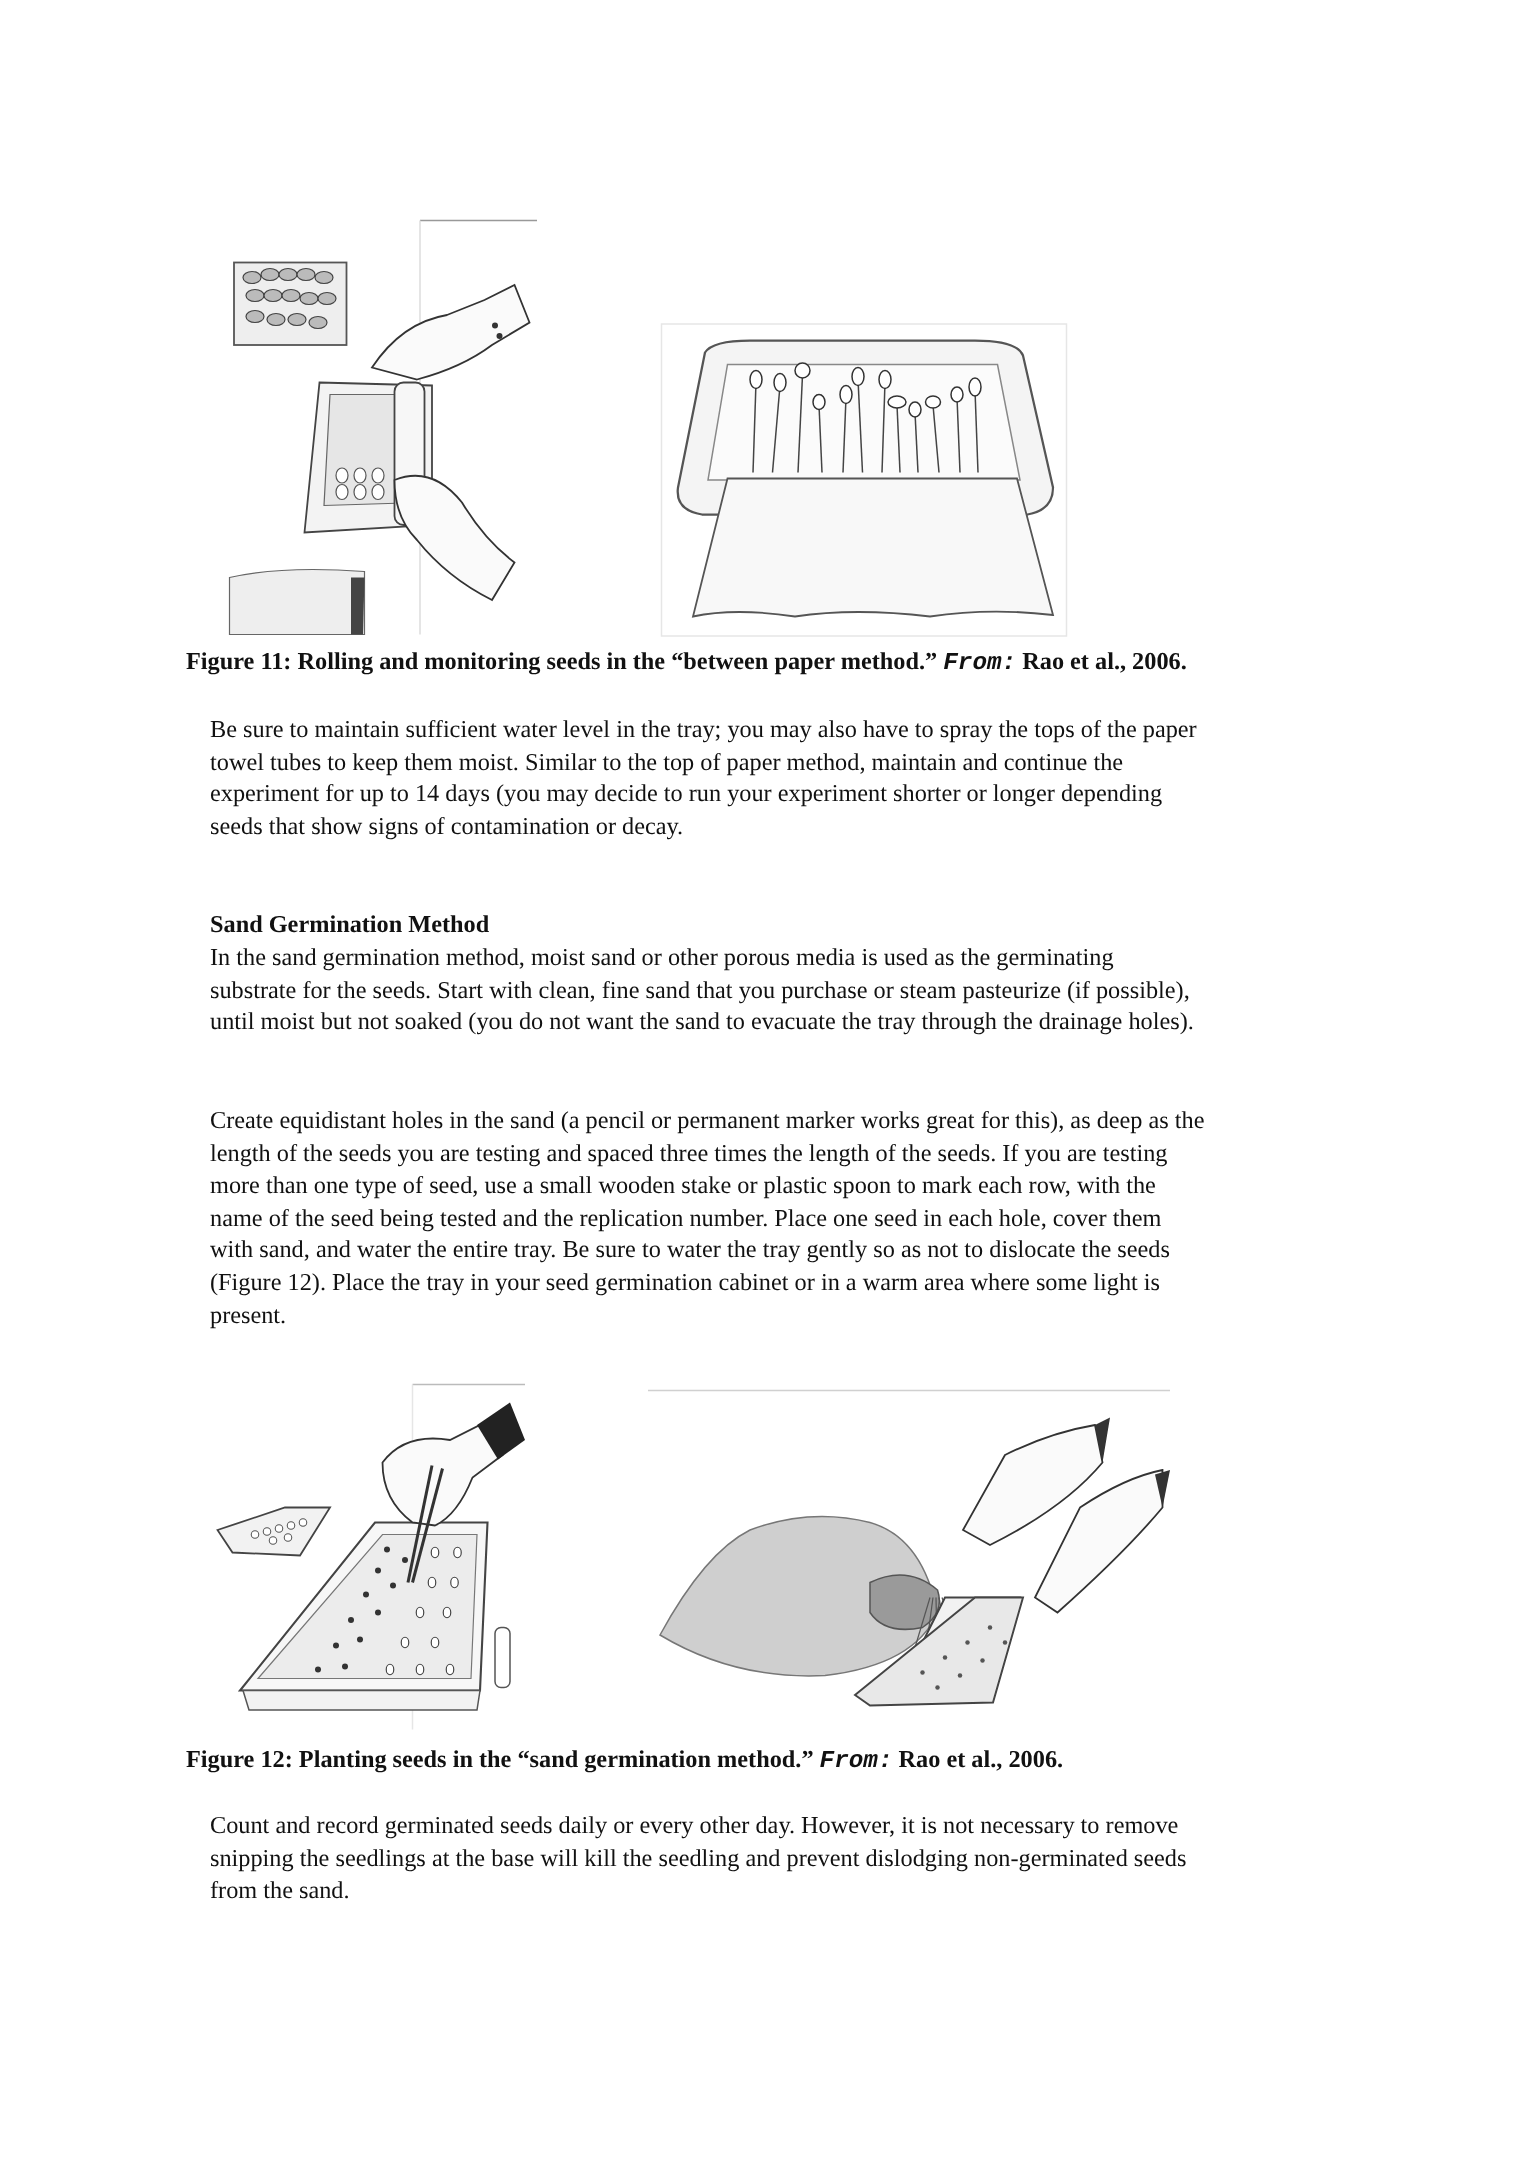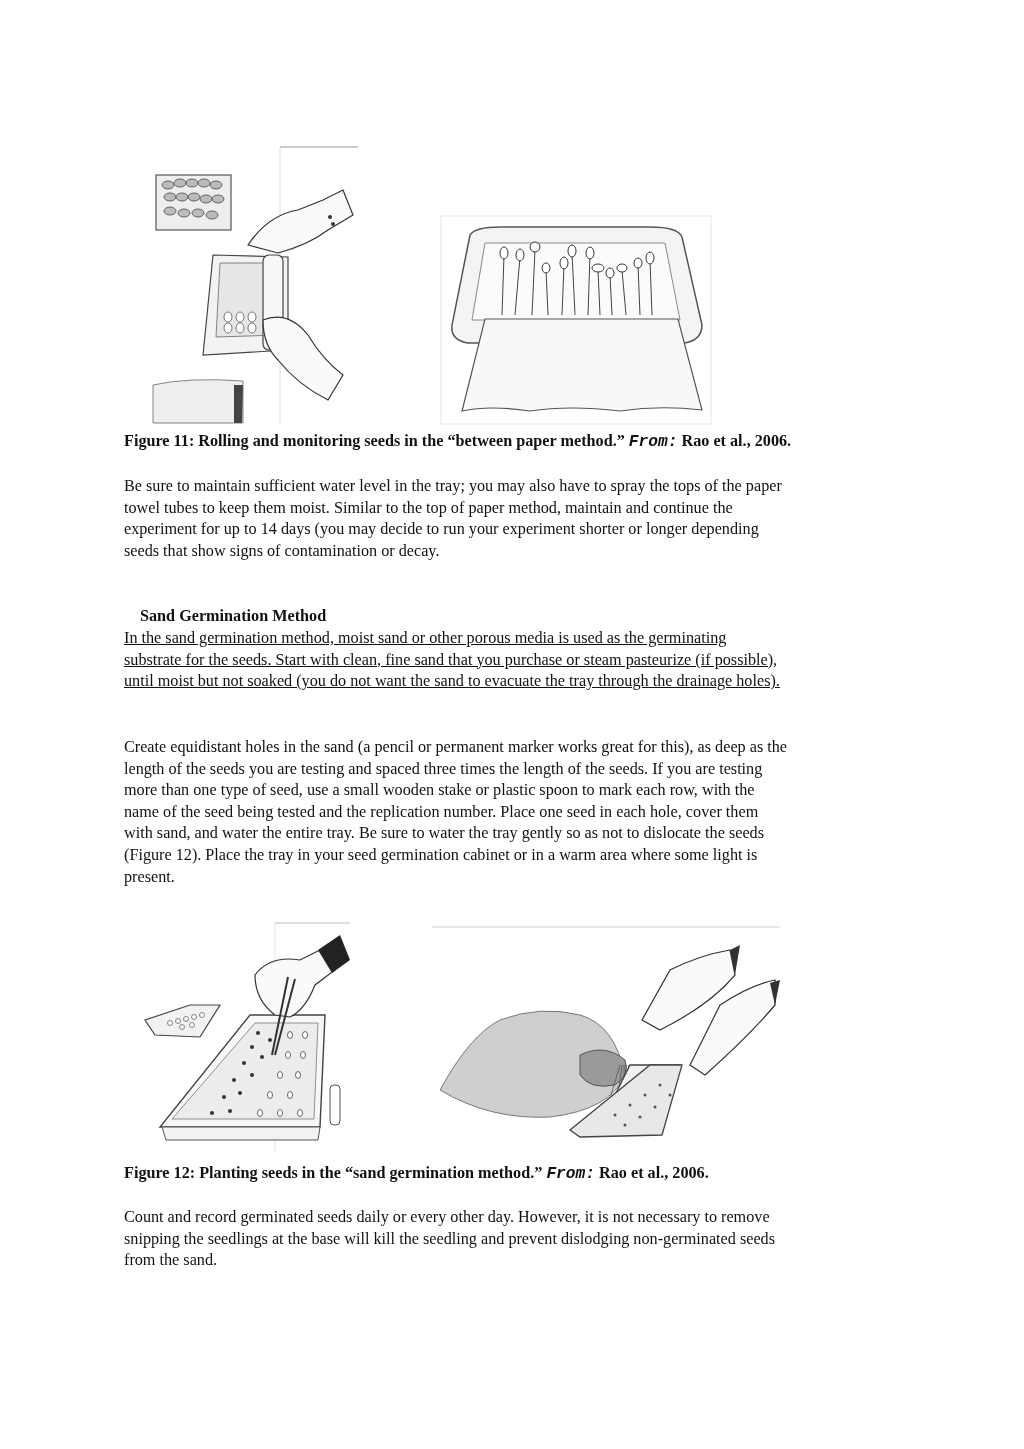--- a/index.html
+++ b/index.html
@@ -3,21 +3,21 @@
 <meta charset="utf-8">
 <style>
   html, body { margin: 0; padding: 0; background: #ffffff; }
   body { width: 1024px; height: 1449px; position: relative; overflow: hidden;
          font-family: "Liberation Serif", serif; color: #111; }
   .fig { position: absolute; }
   .fig svg { display: block; }
   .caption { position: absolute; left: 124px; font-size: 16.2px; font-weight: bold; white-space: nowrap; }
   .caption .it { font-style: italic; font-family: Liberation Mono, monospace; }
   .para { position: absolute; left: 124px; width: 790px; font-size: 16.2px; line-height: 21.6px; }
-  .para .line { display: block; white-space: nowrap; }
+  .para .line { display: block; white-space: nowrap; margin-left: 16px; }
   .heading { position: absolute; left: 140px; font-size: 16.2px; font-weight: bold; }
 </style>
 </head>
 <body>
 
 <div class="fig" style="left:148px;top:145px;">
   <svg width="212" height="280" viewBox="0 0 212 280">
     <line x1="132" y1="2" x2="210" y2="2" stroke="#999" stroke-width="1"></line>
     <line x1="132" y1="2" x2="132" y2="278" stroke="#ddd" stroke-width="1"></line>
 
@@ -108,21 +108,21 @@
 
 <div class="para" style="top:476px;">
   <span class="line">Be sure to maintain sufficient water level in the tray; you may also have to spray the tops of the paper</span>
   <span class="line">towel tubes to keep them moist. Similar to the top of paper method, maintain and continue the</span>
   <span class="line">experiment for up to 14 days (you may decide to run your experiment shorter or longer depending</span>
   <span class="line">seeds that show signs of contamination or decay.</span>
 </div>
 
 <div class="heading" style="top:607px;">Sand Germination Method</div>
 
-<div class="para" style="top:628px;text-decoration:underline;">
+<div class="para" style="top:628px;">
   <span class="line">In the sand germination method, moist sand or other porous media is used as the germinating</span>
   <span class="line">substrate for the seeds. Start with clean, fine sand that you purchase or steam pasteurize (if possible),</span>
   <span class="line">until moist but not soaked (you do not want the sand to evacuate the tray through the drainage holes).</span>
 </div>
 
 <div class="para" style="top:737px;">
   <span class="line">Create equidistant holes in the sand (a pencil or permanent marker works great for this), as deep as the</span>
   <span class="line">length of the seeds you are testing and spaced three times the length of the seeds. If you are testing</span>
   <span class="line">more than one type of seed, use a small wooden stake or plastic spoon to mark each row, with the</span>
   <span class="line">name of the seed being tested and the replication number. Place one seed in each hole, cover them</span>

